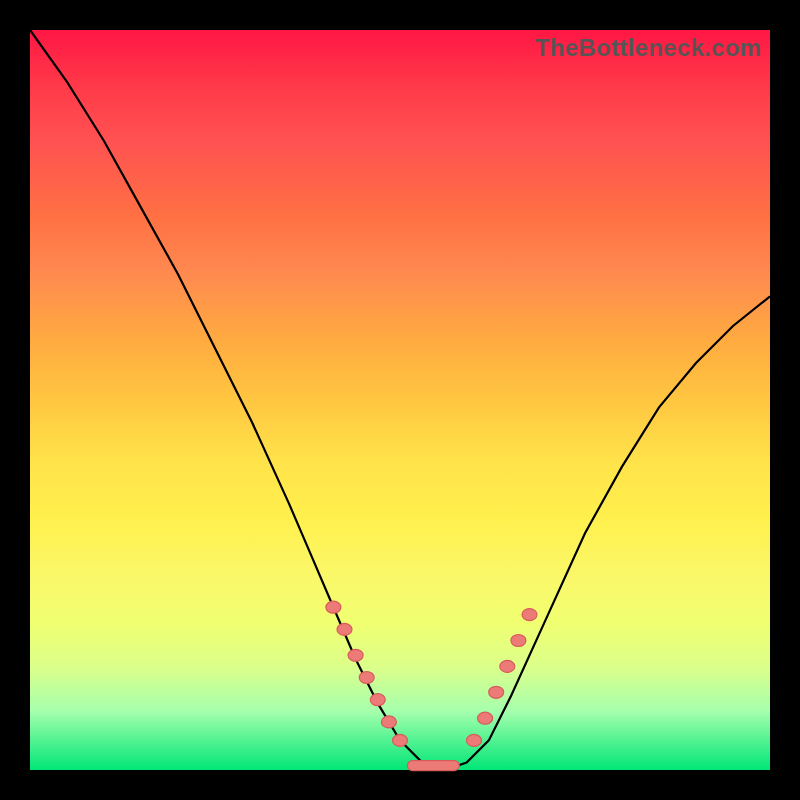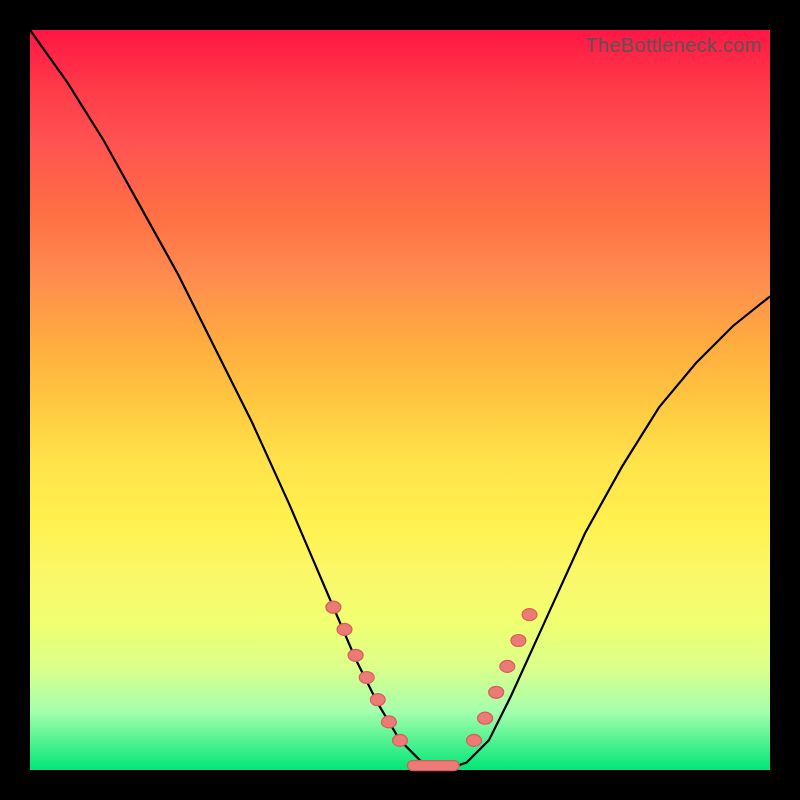--- a/index.html
+++ b/index.html
@@ -30,22 +30,22 @@
       #f0ff70 80%,
       #dcff8a 86%,
       #a6ffad 92%,
       #00e676 100%);
   }
   .watermark {
     position: absolute;
     top: 4px;
     right: 8px;
     font-family: Arial, Helvetica, sans-serif;
-    font-size: 20px;
-    font-weight: 400;
+    font-size: 24px;
+    font-weight: 700;
     color: #555;
     letter-spacing: 0.3px;
     user-select: none;
     margin-left: 32px;
   }
   svg.overlay {
     position: absolute;
     left: 0; top: 0;
     width: 740px; height: 740px;
     overflow: visible;

